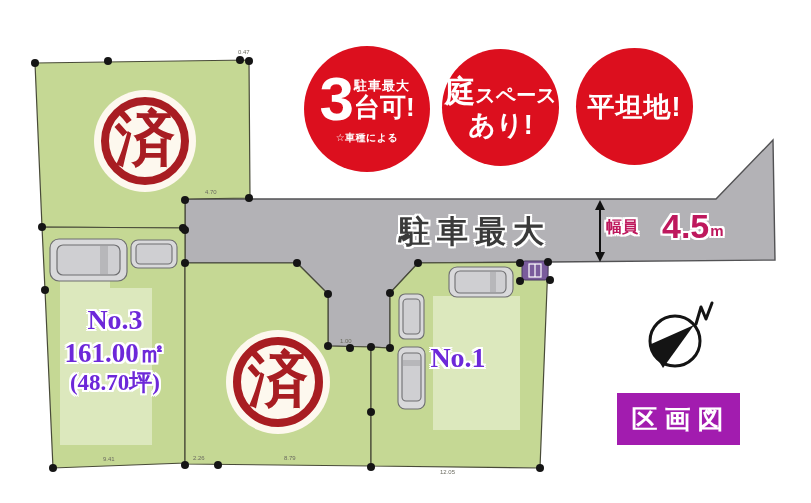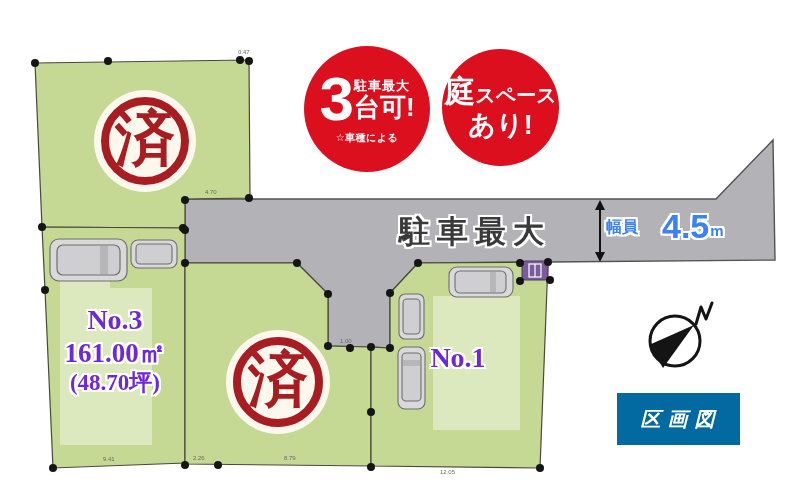--- a/index.html
+++ b/index.html
@@ -27,21 +27,21 @@
   .b2-rest{font-size:20px;}
   .b2-line2{font-size:27px;margin-top:5px;line-height:1;}
   .b3-text{font-size:27px;letter-spacing:1px;}
 
   
   .outlined{text-shadow:-2px 0 0 #fff,2px 0 0 #fff,0 -2px 0 #fff,0 2px 0 #fff,
             -1px -1px 0 #fff,1px 1px 0 #fff,-1px 1px 0 #fff,1px -1px 0 #fff,
             -2px -2px 0 #fff,2px 2px 0 #fff,-2px 2px 0 #fff,2px -2px 0 #fff;}
   .road-label{left:399px;top:211px;font-family:"Liberation Serif","DejaVu Serif",serif;
               font-size:31px;font-weight:bold;color:#3a3a3a;letter-spacing:7px;}
-  .width-label{left:606px;top:211px;display:flex;align-items:flex-end;color:#3b82f6;
+  .width-label{left:606px;top:211px;display:flex;align-items:flex-end;color:#be185d;
                font-weight:bold;}
   .width-prefix{font-size:16px;padding-bottom:4px;}
   .width-value{font-size:34px;line-height:0.9;font-family:"Liberation Sans","DejaVu Sans",sans-serif;margin-left:24px;}
   .width-unit{font-size:15px;padding-bottom:3px;margin-left:1px;}
 
   .lot-label{position:absolute;text-align:center;color:#6d28d9;
              font-family:"Liberation Serif","DejaVu Serif",serif;font-weight:bold;line-height:1.2;}
   .lot3-label{left:40px;top:303px;width:150px;}
   .lot1-label{left:378px;top:341px;width:160px;}
   .lot-id{font-size:28px;}
@@ -51,23 +51,23 @@
   
   .stamp{position:absolute;color:#a81d22;font-family:"Liberation Serif","DejaVu Serif",serif;
          font-weight:bold;font-size:60px;line-height:1;transform:translate(-50%,-54%);}
   .stamp1{left:145px;top:141px;}
   .stamp2{left:278px;top:382px;}
 
   
   .dim{position:absolute;font-size:6px;color:#6b6b60;letter-spacing:0;}
 
   
-  .legend{position:absolute;left:617px;top:393px;width:123px;height:52px;background:#0369a1;
+  .legend{position:absolute;left:617px;top:393px;width:123px;height:52px;background:#a21caf;
           color:#fff;display:flex;align-items:center;justify-content:center;
-          font-size:20px;font-weight:bold;letter-spacing:7px;padding-left:5px;box-sizing:border-box;font-style:italic;}
+          font-size:26px;font-weight:bold;letter-spacing:7px;padding-left:5px;box-sizing:border-box;}
 </style>
 </head>
 <body>
 
 <div id="stage">
 
   <svg id="plan-svg" width="811" height="503" viewBox="0 0 811 503">
 
     <polygon points="185,199 716,199 773,140 775,260 548,262 418,263 390,293 390,348 328,346 328,294 297,263 185,263" fill="#b3b2b6" stroke="#525254" stroke-width="1.4"></polygon>
 
@@ -175,20 +175,23 @@
   </div>
 
   <div class="badge badge2">
     <div class="b2-row">
       <span class="b2-big">庭</span>
       <span class="b2-rest">スペース</span>
     </div>
     <div class="b2-line2">あり!</div>
   </div>
 
+  <div class="badge badge3">
+    <span class="b3-text">平坦地!</span>
+  </div>
 
   <div class="overlay road-label outlined">駐車最大</div>
   <div class="overlay width-label outlined">
     <span class="width-prefix">幅員</span>
     <span class="width-value">4.5</span>
     <span class="width-unit">m</span>
   </div>
 
   <div class="lot-label lot3-label outlined">
     <div class="lot-id">No.3</div>

